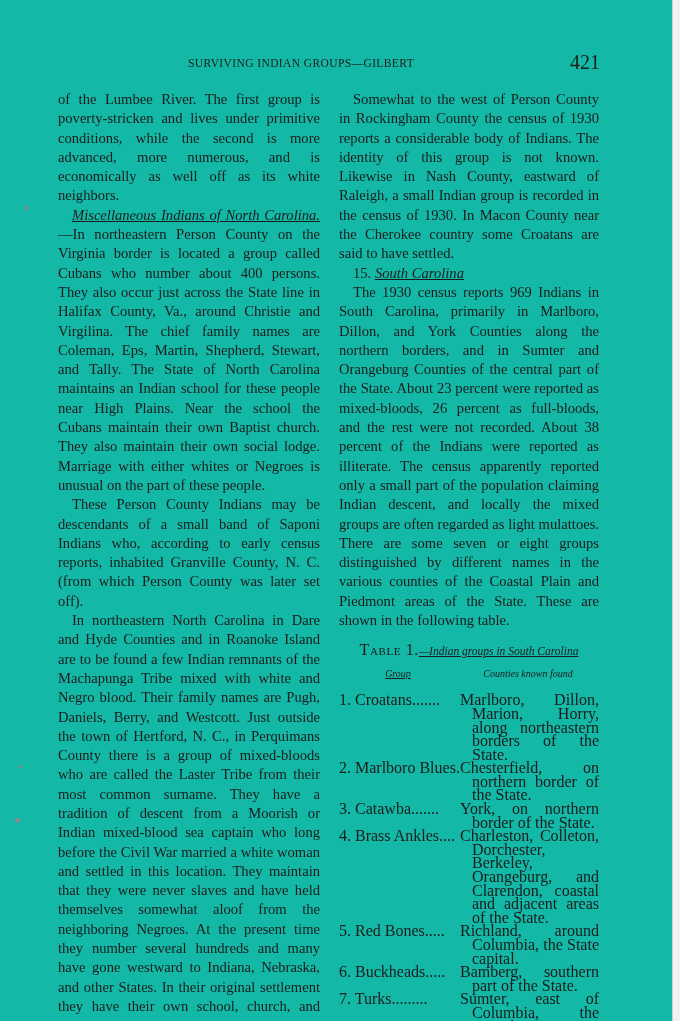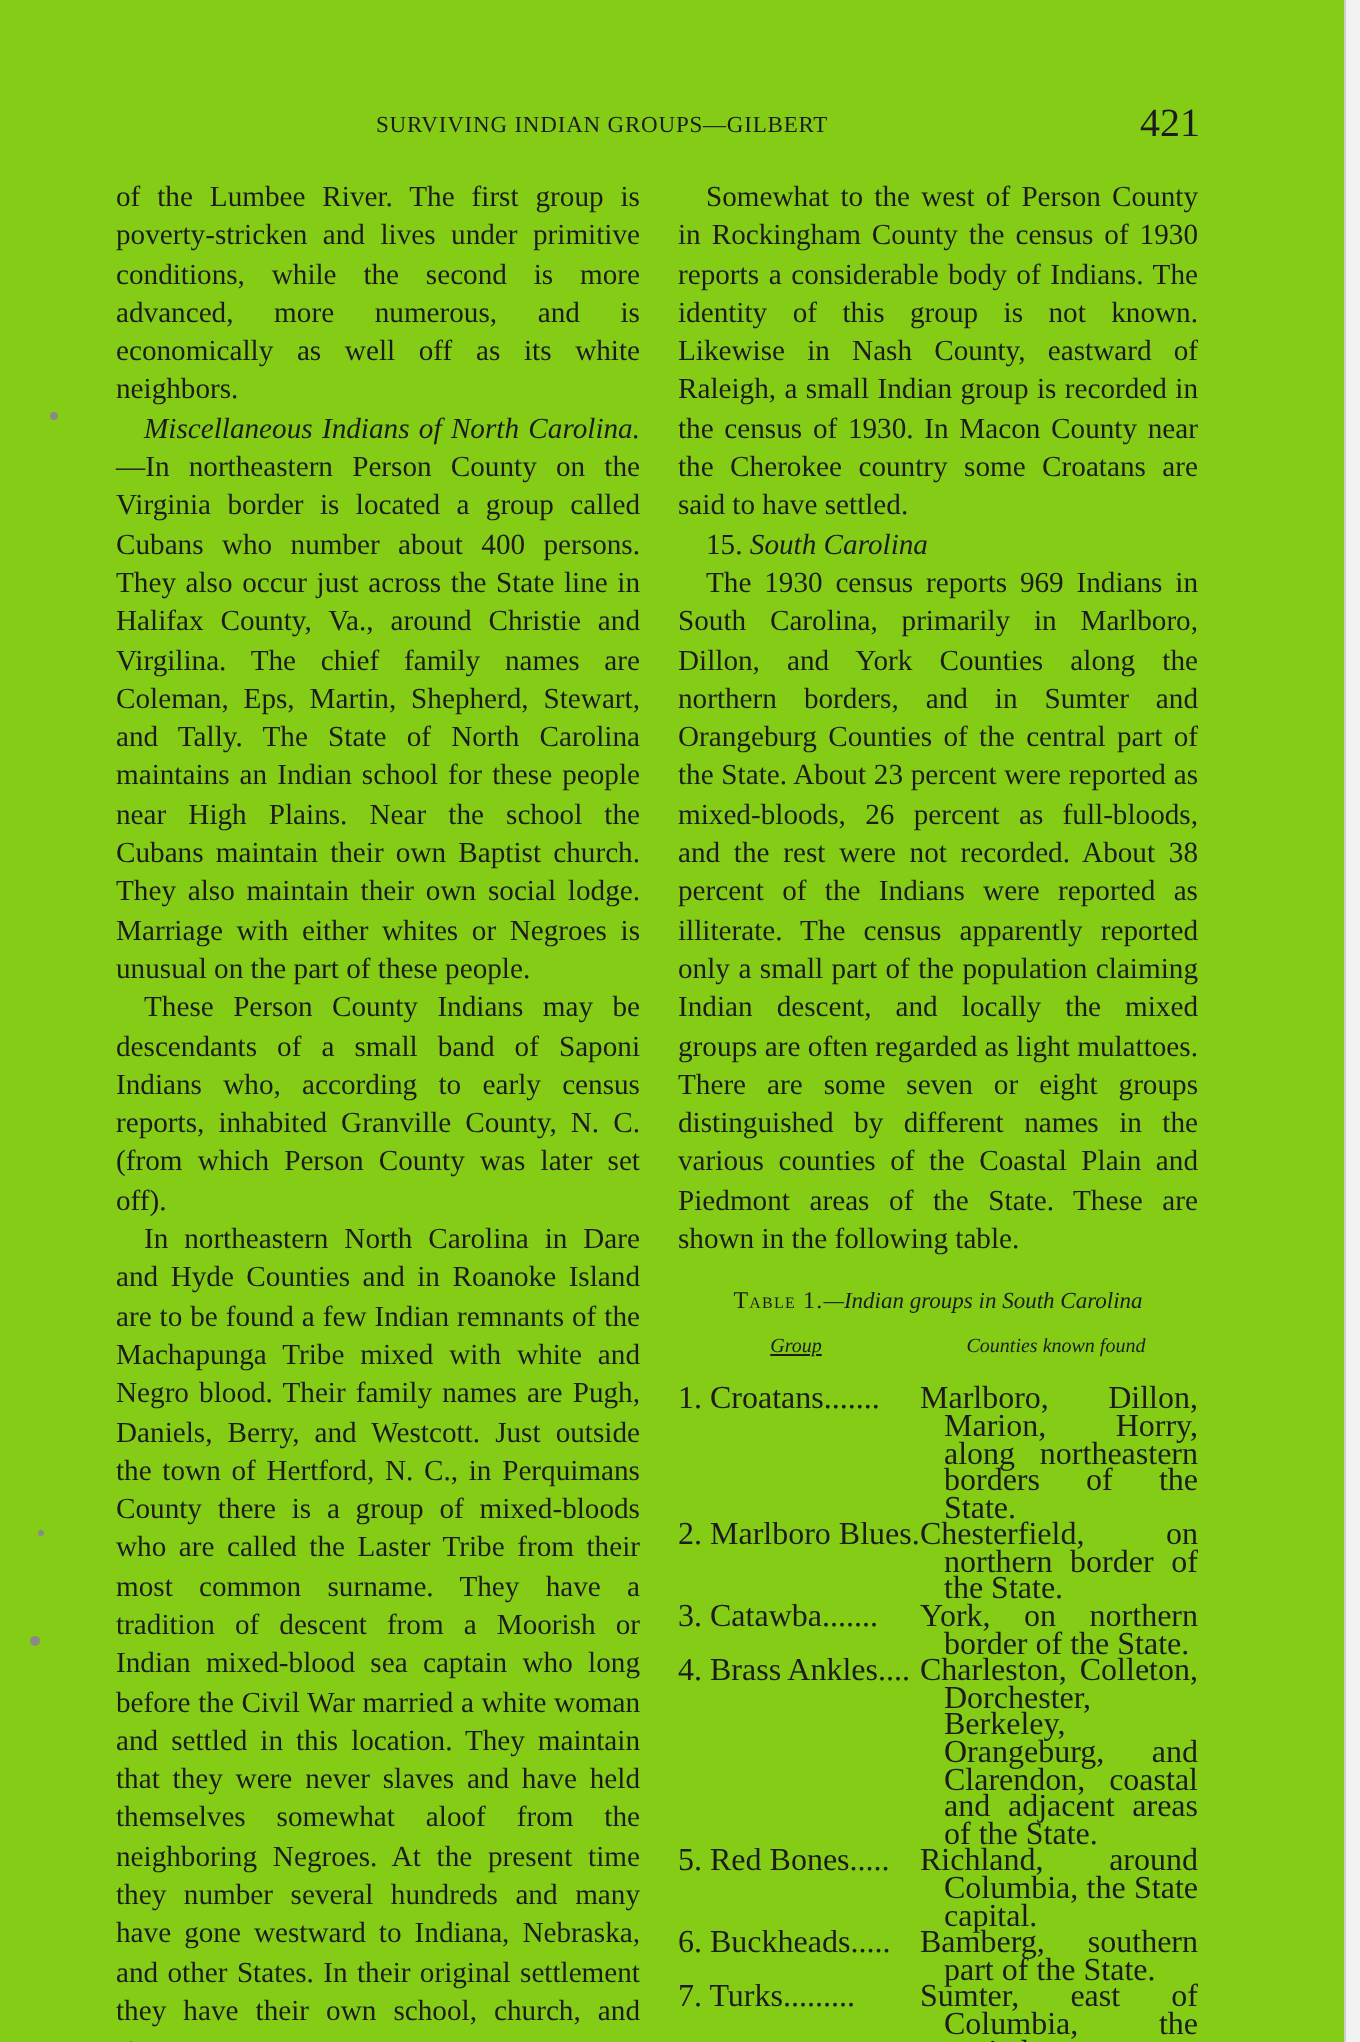--- a/index.html
+++ b/index.html
@@ -6,21 +6,21 @@
     body {
       width: 680px; height: 1021px; overflow: hidden;
       background: #e6e6e6;
       position: relative;
       font-family: "Liberation Serif", "DejaVu Serif", serif;
       color: #1c1c1c;
     }
     .page {
       position: absolute; left: 0; top: 0;
       width: 672px; height: 1021px;
-      background: #84cc16;
+      background: #14b8a6;
       border-right: 1px solid #cfcfcf;
     }
     .page-edge {
       position: absolute; left: 673px; top: 0; width: 7px; height: 1021px;
       background: #f2f2f2;
     }
     .running-head {
       position: absolute; top: 55px; left: 60px; width: 540px; height: 22px;
     }
     .running-title {
@@ -34,29 +34,29 @@
     .column {
       position: absolute; top: 90px;
       font-size: 14.6px; line-height: 19.3px;
       text-align: justify;
     }
     .col-left { left: 58px; width: 262px; }
     .col-right { left: 339px; width: 260px; }
     .column p { margin: 0; text-indent: 14px; }
     .column p.noindent { text-indent: 0; }
     .column p + p { margin-top: 0; }
-    .italic { font-style: italic; }
+    .italic { font-style: italic; text-decoration: underline; }
     .section-heading {
       margin: 7px 0 6px 0; text-indent: 0; text-align: left;
     }
     .section-heading .num { font-style: normal; margin-top: 12px; }
     .table-caption {
       margin-top: 12px; text-align: center; font-size: 11.5px; line-height: 16px;
     }
-    .table-caption .sc { font-variant: small-caps; letter-spacing: 0.6px; font-size: 12px; }
+    .table-caption .sc { font-variant: small-caps; letter-spacing: 0.6px; font-size: 16px; }
     .table-head {
       display: flex; margin-top: 8px; font-size: 10px; font-style: italic; line-height: 13px;
     }
     .table-head .h-group { width: 118px; text-align: center; text-decoration: underline; }
     .table-head .h-counties { flex: 1; text-align: center; }
     .tbl { font-size: 16px; line-height: 13.6px; margin-top: 13px; }
     .tbl-row { display: flex; align-items: flex-start; }
     .tbl-row .g { width: 121px; white-space: nowrap; overflow: hidden; flex: none; }
     .tbl-row .c { flex: 1; text-align: justify; padding-left: 12px; text-indent: -12px; }
     .margin-dot {

